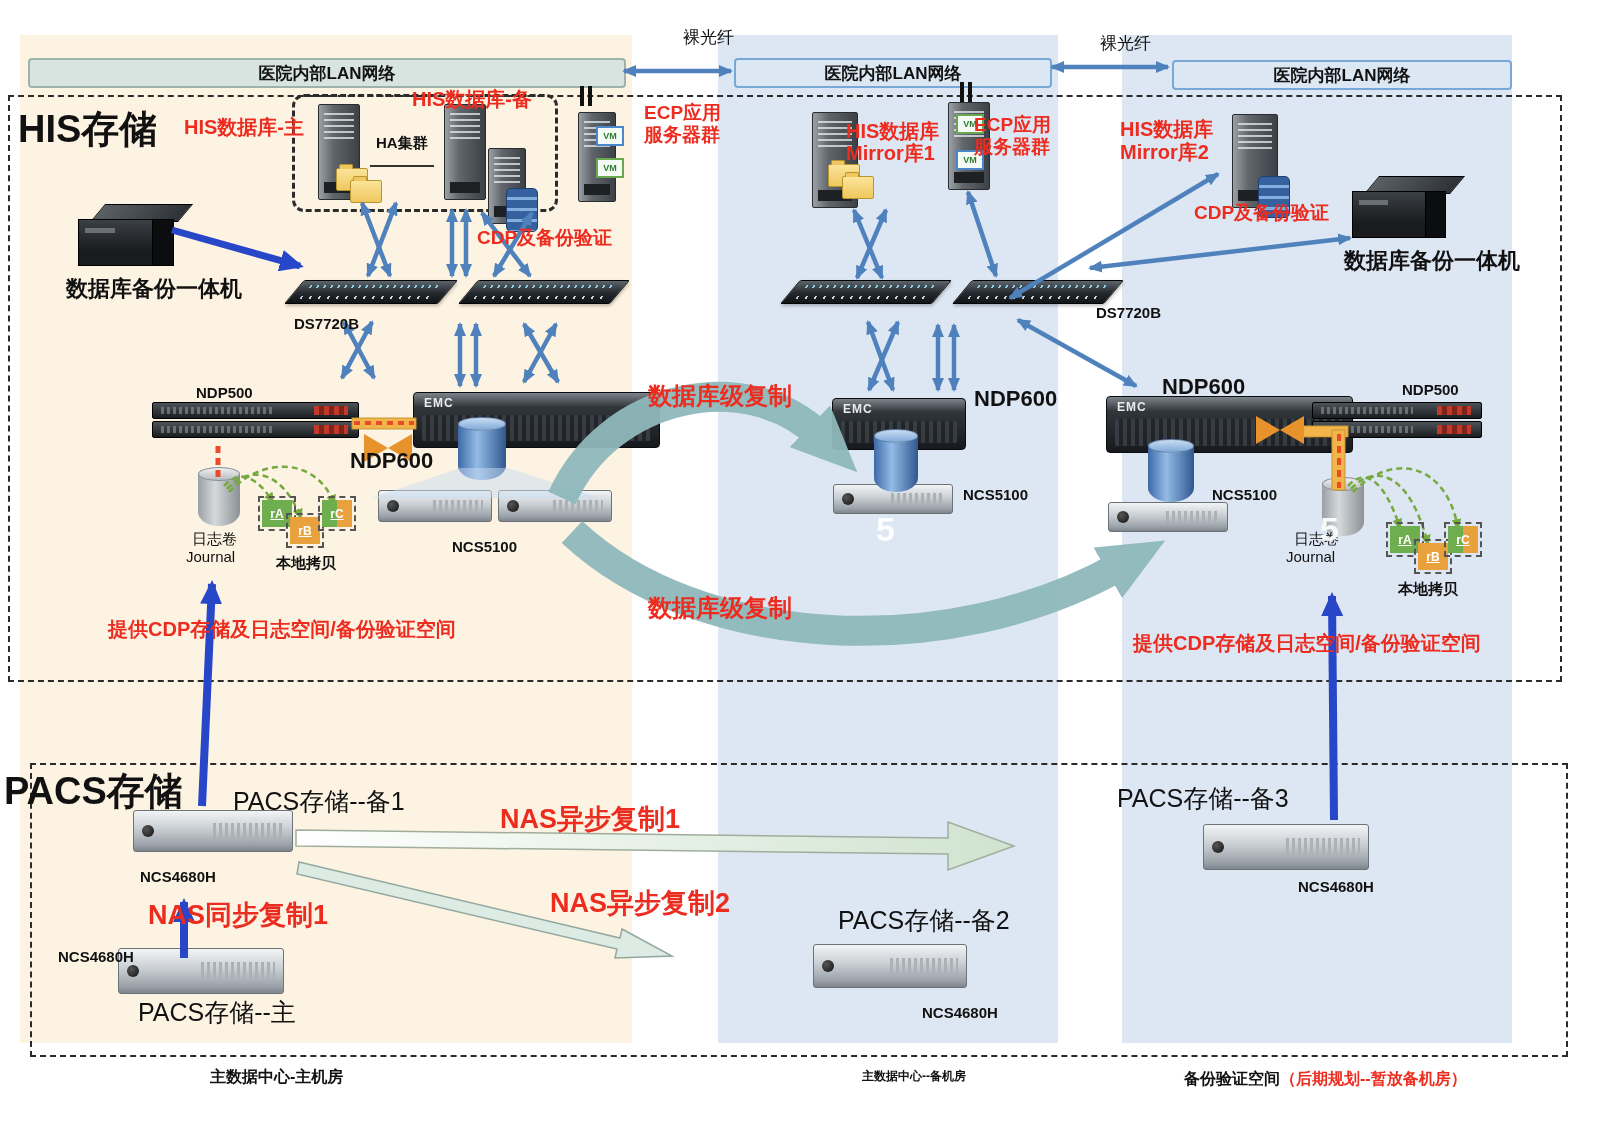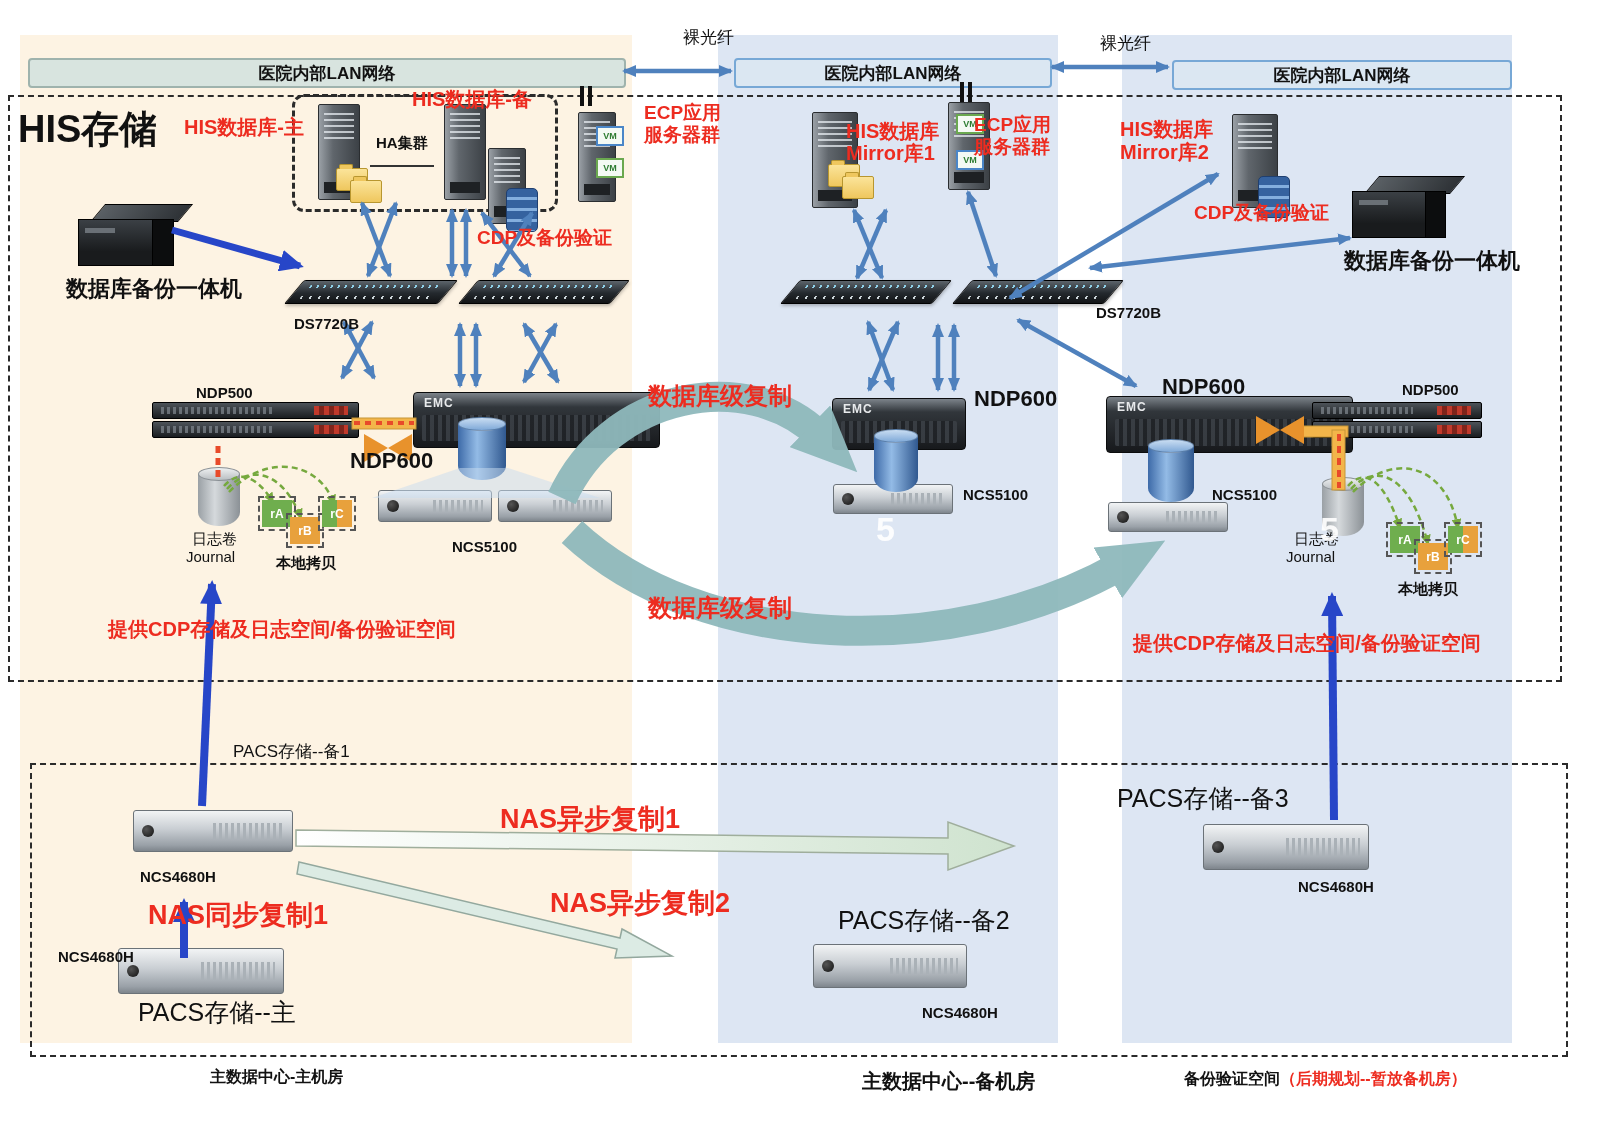--- a/index.html
+++ b/index.html
@@ -67,21 +67,21 @@
   .silver::after{content:"";position:absolute;right:8px;top:30%;width:45%;height:40%;
          background:repeating-linear-gradient(90deg,#aab1b7 0 3px,transparent 3px 6px);}
   .bb{position:absolute;z-index:3;}
   .bb .bbtop{position:absolute;left:12px;top:0;width:calc(100% - 12px);height:16px;border:1px solid #000;
          background:linear-gradient(90deg,#5a6065,#2e3236);transform:skewX(-40deg);transform-origin:bottom left;}
   .bb .bbfront{position:absolute;left:0;top:15px;width:76%;height:calc(100% - 15px);border:1px solid #000;
          background:linear-gradient(180deg,#3b4045,#191b1d 70%);}
   .bb .bbfront::after{content:"";position:absolute;left:6px;top:8px;width:40%;height:5px;background:#6a7076;}
   .bb .bbside{position:absolute;right:2px;top:15px;width:20%;height:calc(100% - 15px);border:1px solid #000;background:#0c0d0e;}
   .chip{position:absolute;z-index:5;width:30px;height:27px;display:flex;align-items:center;justify-content:center;
-         color:#fff;font-size:12px;font-weight:bold;outline:2px dashed #555;outline-offset:2px;}
+         color:#fff;font-size:12px;font-weight:bold;outline:2px dashed #555;outline-offset:2px;text-decoration:underline;}
   .chip.a{background:#6fae4e;}
   .chip.bo{background:#e8a13c;}
   .chip.c{background:linear-gradient(90deg,#6fae4e 50%,#e8a13c 50%);}
   .ha-label{border-bottom:2px solid #333;padding:0 6px 14px 6px;}
   svg.overlay{position:absolute;left:0;top:0;z-index:4;pointer-events:none;}
   line.d{stroke:#4f81bd;stroke-width:4.5px;}
   line.T{stroke:#2746c8;stroke-width:8px;}
   path.g{fill:none;stroke:#76a93e;stroke-width:2.5px;stroke-dasharray:6 4;}
   path.rib{fill:none;stroke:#8fb9bc;stroke-width:30px;opacity:.95;}
 </style>
@@ -285,20 +285,21 @@
     <path class="g" d="M1348,486 C1364,468 1384,478 1400,528" marker-end="url(#mg)"></path>
     <path class="g" d="M1351,489 C1376,462 1410,474 1428,544" marker-end="url(#mg)"></path>
     <path class="g" d="M1353,492 C1392,452 1446,462 1458,528" marker-end="url(#mg)"></path>
 
     <line class="T" x1="202" y1="806" x2="212" y2="584" marker-end="url(#mB)"></line>
     <line class="T" x1="184" y1="958" x2="184" y2="902" marker-end="url(#mB)"></line>
     <line class="T" x1="1334" y1="820" x2="1332" y2="596" marker-end="url(#mB)"></line>
   </svg>
 
   <div class="t" style="left:18px;top:108px;font-size:38px;font-weight:600;">HIS存储</div>
+  <div class="t" style="left:4px;top:770px;font-size:38px;font-weight:600;">PACS存储</div>
 
   <div class="t" style="left:683px;top:28px;font-size:17px;">裸光纤</div>
   <div class="t" style="left:1100px;top:34px;font-size:17px;">裸光纤</div>
 
   <div class="t red b" style="left:184px;top:116px;font-size:20px;">HIS数据库-主</div>
   <div class="t red b" style="left:412px;top:88px;font-size:20px;">HIS数据库-备</div>
   <div class="t b ha-label" style="left:370px;top:134px;font-size:15px;">HA集群</div>
   <div class="t red b" style="left:477px;top:227px;font-size:19px;">CDP及备份验证</div>
   <div class="t red b" style="left:644px;top:102px;font-size:19px;">ECP应用</div>
   <div class="t red b" style="left:644px;top:124px;font-size:19px;">服务器群</div>
@@ -329,31 +330,31 @@
   <div class="t b" style="left:1344px;top:248px;font-size:22px;">数据库备份一体机</div>
   <div class="t b" style="left:1162px;top:374px;font-size:22px;">NDP600</div>
   <div class="t b" style="left:1402px;top:381px;font-size:15px;">NDP500</div>
   <div class="t b" style="left:1212px;top:486px;font-size:15px;">NCS5100</div>
   <div class="t" style="left:1294px;top:530px;font-size:15px;">日志卷</div>
   <div class="t" style="left:1286px;top:548px;font-size:15px;">Journal</div>
   <div class="t b wm" style="left:1320px;top:510px;font-size:34px;">5</div>
   <div class="t b" style="left:1398px;top:580px;font-size:15px;">本地拷贝</div>
   <div class="t red b" style="left:1133px;top:632px;font-size:20px;">提供CDP存储及日志空间/备份验证空间</div>
 
-  <div class="t" style="left:233px;top:742px;font-size:17px;">PACS存储--备1</div>
+  <div class="t" style="left:233px;top:787px;font-size:25px;">PACS存储--备1</div>
   <div class="t b" style="left:140px;top:868px;font-size:15px;">NCS4680H</div>
   <div class="t red b" style="left:148px;top:900px;font-size:27px;">NAS同步复制1</div>
   <div class="t b" style="left:58px;top:948px;font-size:15px;">NCS4680H</div>
   <div class="t" style="left:138px;top:998px;font-size:25px;">PACS存储--主</div>
   <div class="t red b" style="left:500px;top:804px;font-size:27px;">NAS异步复制1</div>
   <div class="t red b" style="left:550px;top:888px;font-size:27px;">NAS异步复制2</div>
   <div class="t" style="left:838px;top:906px;font-size:25px;">PACS存储--备2</div>
   <div class="t b" style="left:922px;top:1004px;font-size:15px;">NCS4680H</div>
   <div class="t" style="left:1117px;top:784px;font-size:25px;">PACS存储--备3</div>
   <div class="t b" style="left:1298px;top:878px;font-size:15px;">NCS4680H</div>
 
   <div class="t b" style="left:210px;top:1068px;font-size:16px;">主数据中心-主机房</div>
-  <div class="t b" style="left:862px;top:1070px;font-size:20px;">主数据中心--备机房</div>
+  <div class="t b" style="left:862px;top:1070px;font-size:12px;">主数据中心--备机房</div>
   <div class="t b" style="left:1184px;top:1070px;font-size:16px;">
     <span>备份验证空间</span><span class="red">（后期规划--暂放备机房）</span>
   </div>
 
 </div>
 
 </body></html>

